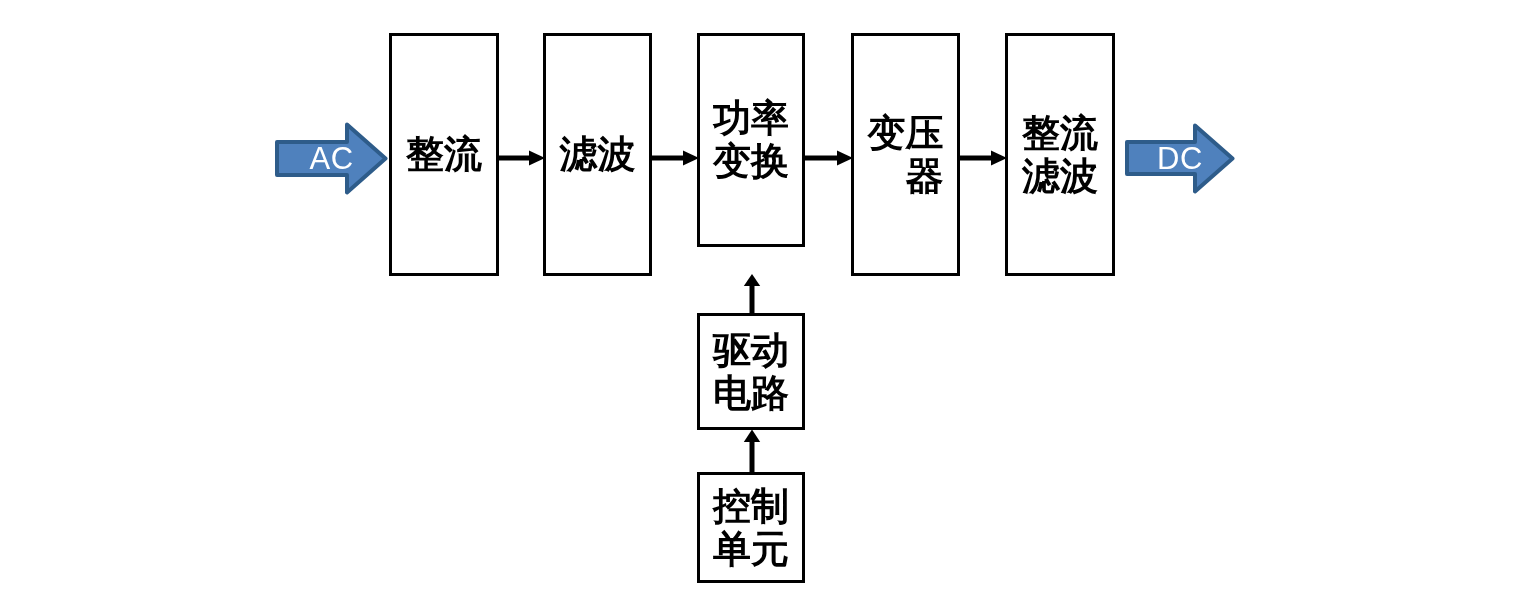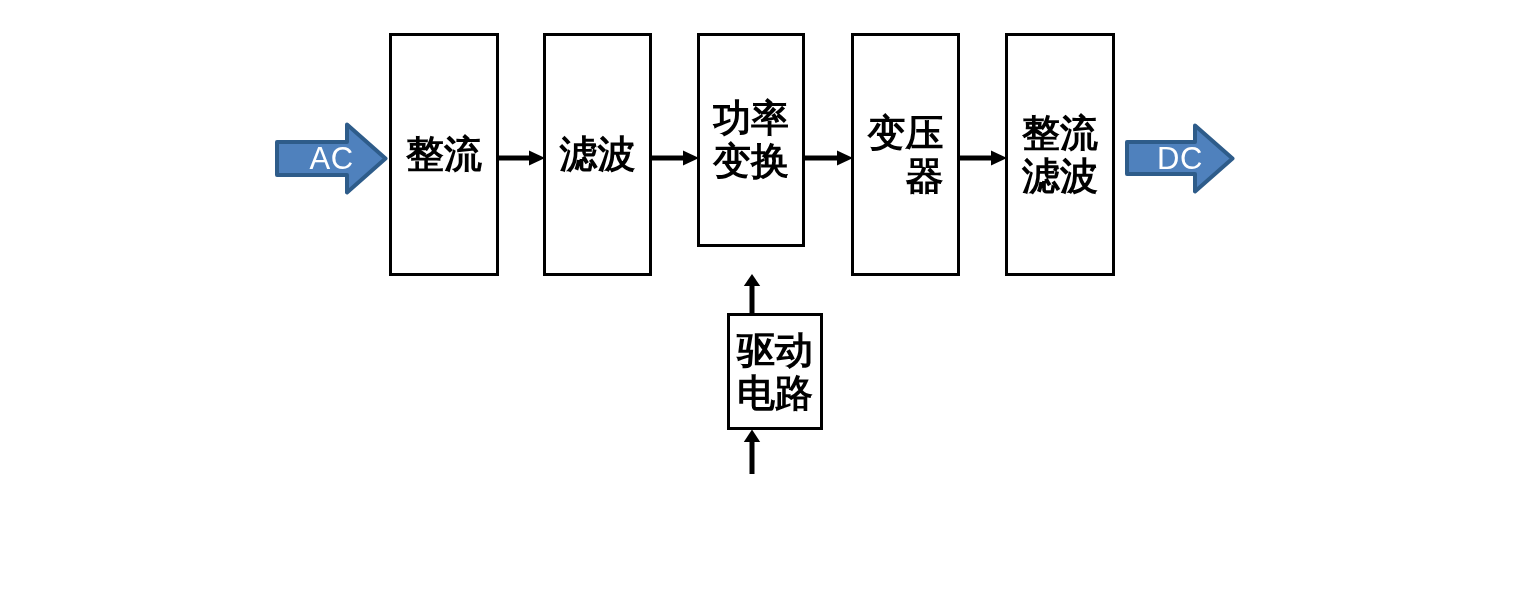--- a/index.html
+++ b/index.html
@@ -87,25 +87,29 @@
   <div class="block" style="left:851px; top:33px; width:109px; height:243px;">
     <span class="block-label">变压
 器</span>
   </div>
 
   <div class="block" style="left:1005px; top:33px; width:110px; height:243px;">
     <span class="block-label">整流
 滤波</span>
   </div>
 
-  <div class="block" style="left:697px; top:313px; width:96px; height:117px;margin-left:30px;">
+  <div class="block" style="left:697px; top:313px; width:108px; height:117px;">
     <span class="block-label">驱动
 电路</span>
   </div>
 
+  <div class="block" style="left:697px; top:472px; width:108px; height:111px;">
+    <span class="block-label">控制
+单元</span>
+  </div>
 
   <div class="conn" style="left:499px; top:150px; width:46px; height:16px;">
     <svg width="46" height="16" viewBox="0 0 46 16">
       <line x1="0" y1="8" x2="31" y2="8" stroke="#000000" stroke-width="5"></line>
       <polygon points="30,0.5 46,8 30,15.5" fill="#000000"></polygon>
     </svg>
   </div>
 
   <div class="conn" style="left:652px; top:150px; width:47px; height:16px;">
     <svg width="47" height="16" viewBox="0 0 47 16">

